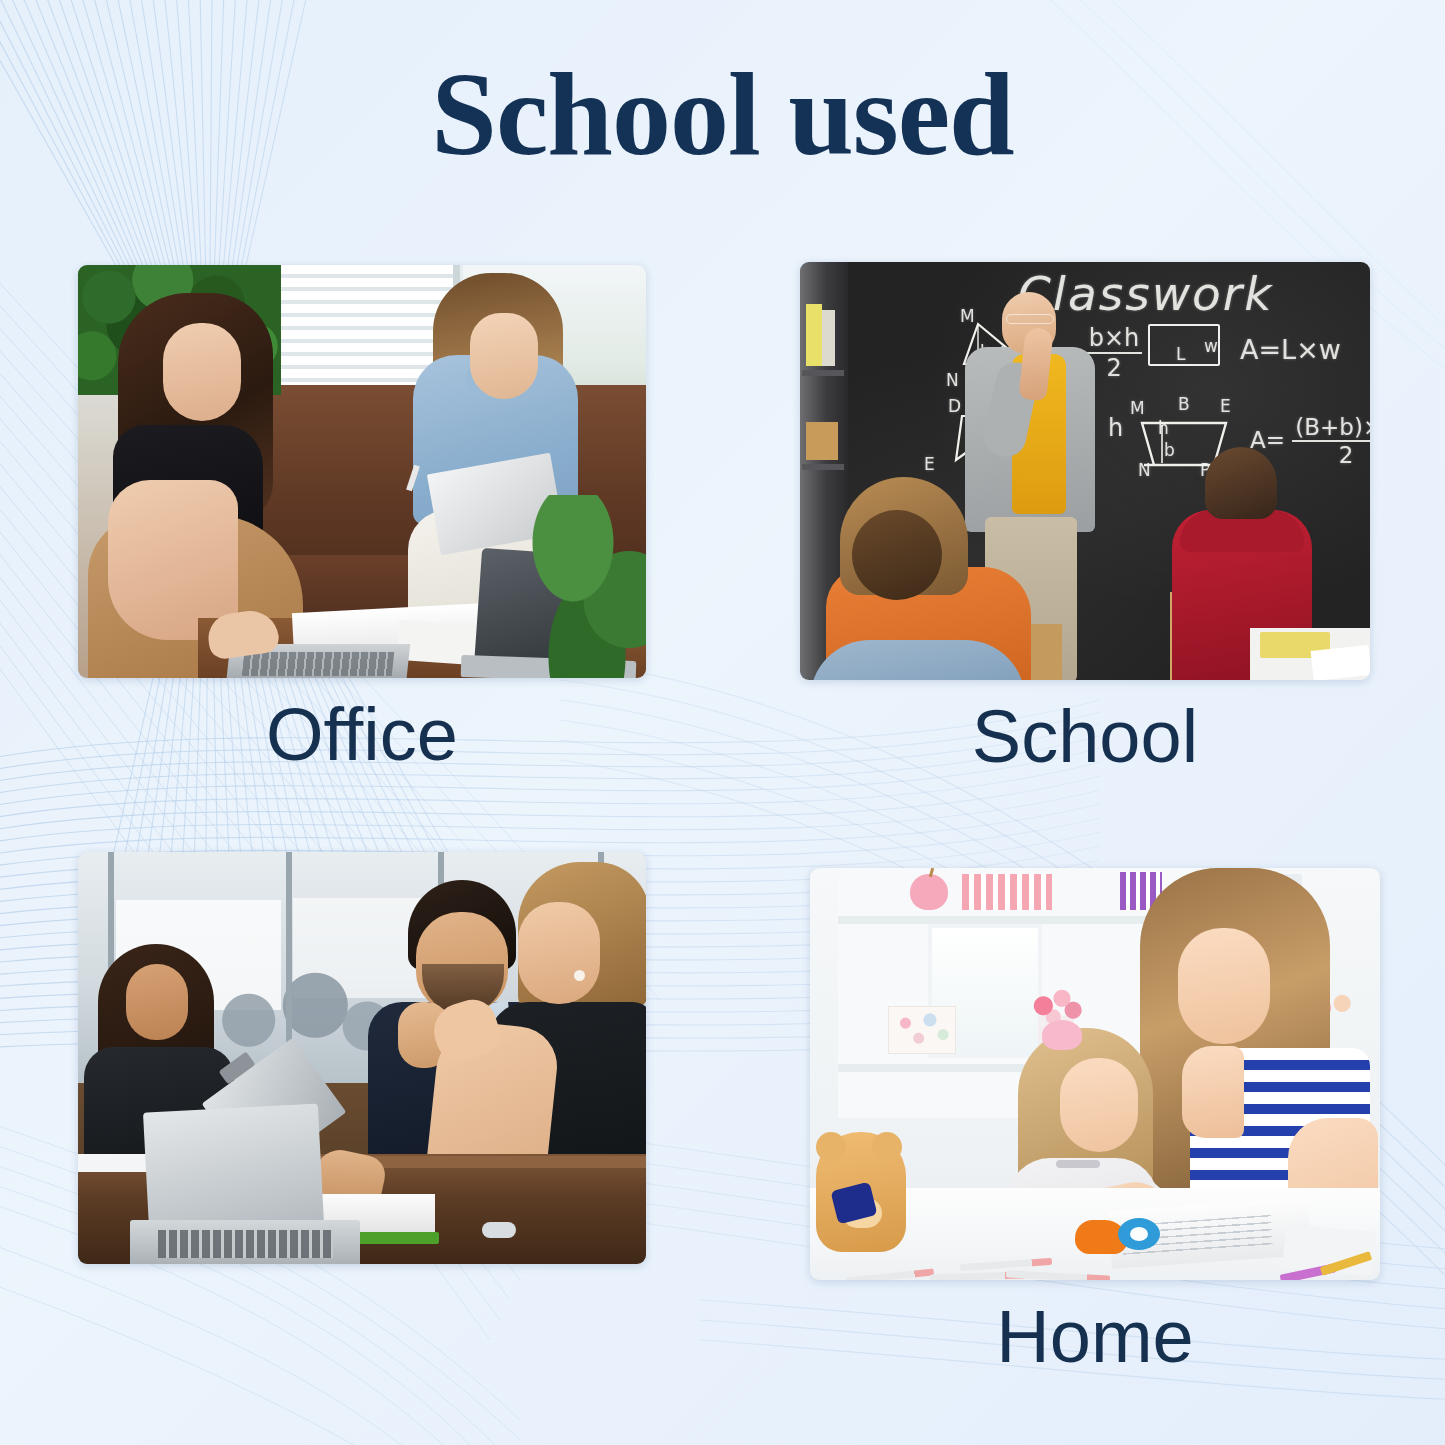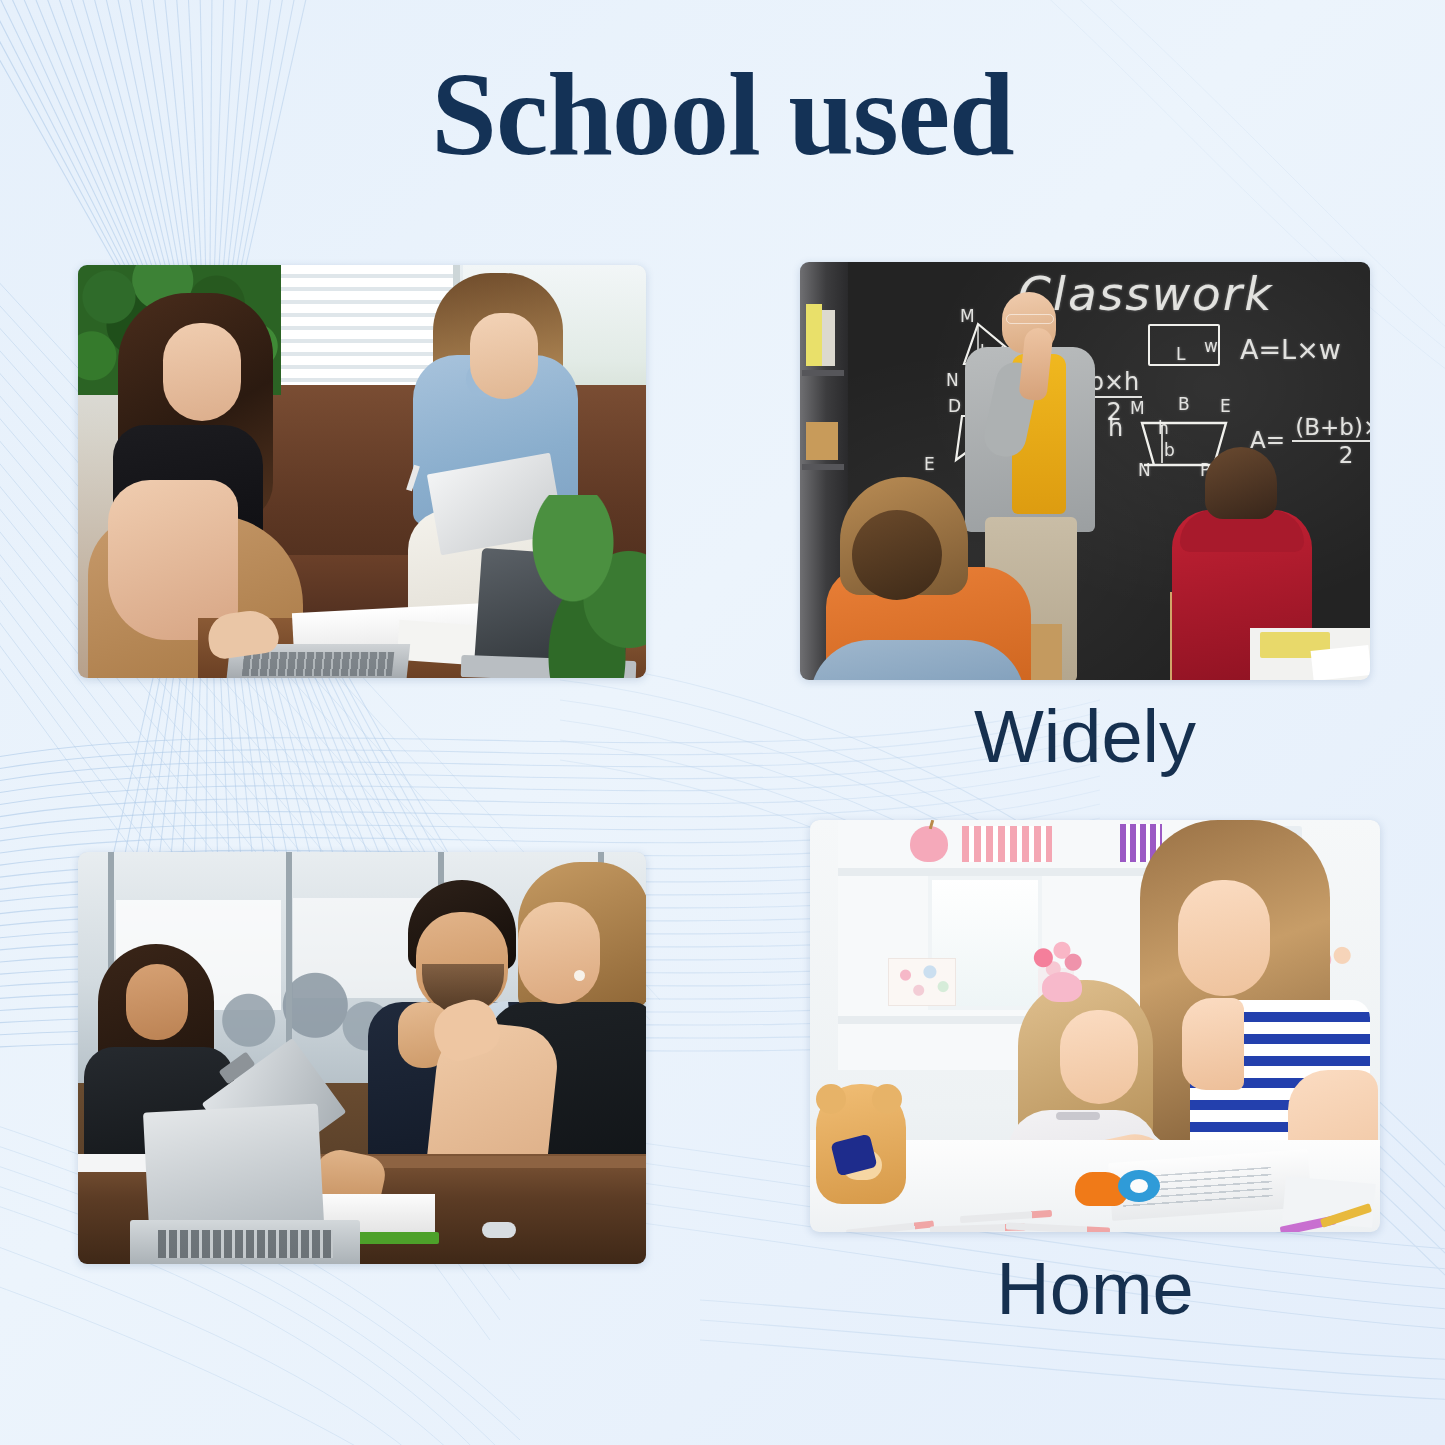--- a/index.html
+++ b/index.html
@@ -53,21 +53,21 @@
     font-size:74px;
     line-height:1;
     color:#16304f;
     white-space:nowrap;
   }
 
   
   #card-office  { left:78px;  top:265px;  width:568px; height:470px; }
   #card-school  { left:800px; top:262px;  width:570px; height:470px; }
   #card-bank    { left:78px;  top:852px;  width:568px; height:470px; }
-  #card-home    { left:810px; top:820px;  width:570px; height:470px; }
+  #card-home    { left:810px; top:868px;  width:570px; height:470px; }
 
   #photo-office { left:0; top:0; width:568px; height:413px; }
   #photo-school { left:0; top:0; width:570px; height:418px; }
   #photo-bank   { left:0; top:0; width:568px; height:412px; }
   #photo-home   { left:0; top:0; width:570px; height:412px; }
 
   #caption-office { top:433px; }
   #caption-school { top:438px; }
   #caption-bank   { top:432px; }
   #caption-home   { top:432px; }
@@ -225,21 +225,21 @@
     font-family:"DejaVu Sans", sans-serif;
     opacity:.92;
     text-shadow:0 0 3px rgba(255,255,255,.35);
     white-space:nowrap;
   }
   .chalk-title {
     left:218px; top:4px; font-size:47px; font-style:italic; letter-spacing:2px; font-weight:400;
   }
   .chalk-f1 { left:258px; top:62px; font-size:24px; }
   .chalk-f1 .frac { display:inline-block; text-align:center; vertical-align:middle; }
-  .chalk-f1 .num { display:block; border-bottom:2px solid #f2f2ef; padding:0 3px;margin-top:44px; }
+  .chalk-f1 .num { display:block; border-bottom:2px solid #f2f2ef; padding:0 3px; }
   .chalk-f2 { left:440px; top:72px; font-size:27px; }
   .chalk-f3 { left:450px; top:152px; font-size:23px; }
   .chalk-f3 .frac { display:inline-block; text-align:center; vertical-align:middle; }
   .chalk-f3 .num { display:block; border-bottom:2px solid #f2f2ef; padding:0 3px; }
   .chalk-h { left:308px; top:152px; font-size:24px; }
   .chalk-lbl { font-size:17px; }
   .rect-shape {
     position:absolute; left:348px; top:62px; width:72px; height:42px;
     border:2.5px solid #f0f0ec; border-radius:2px;
   }
@@ -733,20 +733,21 @@
         <div class="of-papers"></div>
         <div class="of-papers2"></div>
         <div class="of-laptop-body"></div>
         <div class="of-laptop-keys"></div>
         <div class="of-w1-hand"></div>
         <div class="of-laptop2-lid"></div>
         <div class="of-laptop2-base"></div>
         <div class="of-plant-r"></div>
       </div>
     </div>
+    <div class="caption" id="caption-office">Office</div>
   </div>
 
   <div class="card" id="card-school">
     <div class="photo" id="photo-school">
       <div class="scene sc-school blurwrap">
         <div class="sch-board"></div>
 
         <div class="chalk chalk-title">Classwork</div>
 
         <div class="chalk chalk-f1">
@@ -815,21 +816,21 @@
         <div class="sch-chair1"></div>
         <div class="sch-st1-body"></div>
         <div class="sch-st1-hair"></div>
         <div class="sch-st1-bun"></div>
         <div class="sch-st3"></div>
         <div class="sch-desk"></div>
         <div class="sch-desk-book"></div>
         <div class="sch-desk-paper"></div>
       </div>
     </div>
-    <div class="caption" id="caption-school">Widely</div>
+    <div class="caption" id="caption-school">School</div>
   </div>
 
   <div class="card" id="card-bank">
     <div class="photo" id="photo-bank">
       <div class="scene sc-bank blurwrap">
         <div class="bk-glass"></div>
         <div class="bk-bright"></div>
         <div class="bk-bright2"></div>
         <div class="bk-silh"></div>
         <div class="bk-mull" style="left:30px;"></div>

